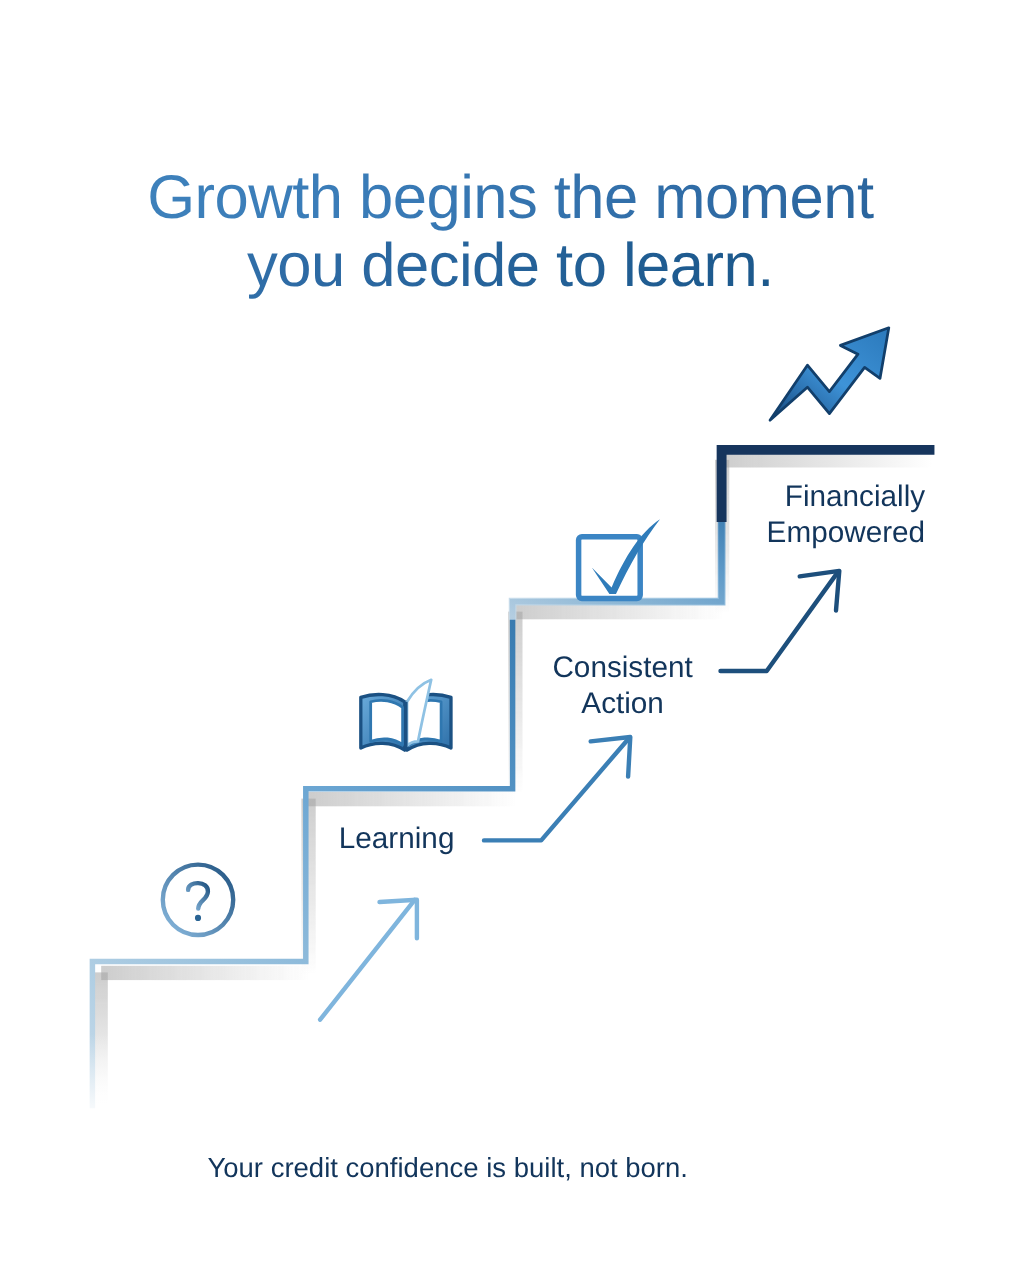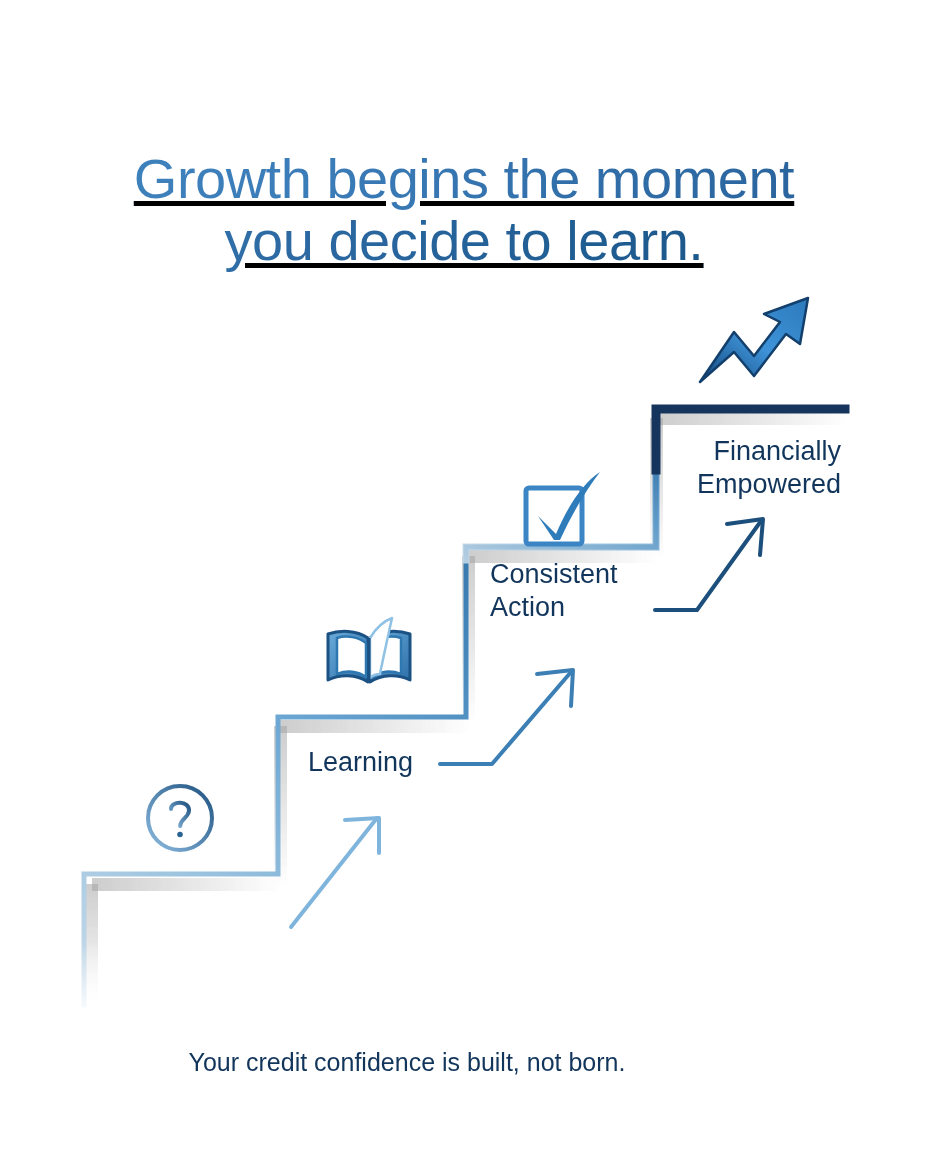--- a/index.html
+++ b/index.html
@@ -23,21 +23,20 @@
   .headline {
     position: absolute;
     left: 0;
     top: 148px;
     width: 928px;
     text-align: center;
     font-size: 56px;
     line-height: 62px;
     letter-spacing: -0.5px;
     font-weight: 400;
-    text-decoration: underline;
   }
   .headline-line {
     display: block;
     white-space: nowrap;
   }
   .headline-line.l1 {
     background: linear-gradient(100deg, #4084bd 0%, #3a7cb8 35%, #2f6ba5 70%, #255f97 100%);
     -webkit-background-clip: text;
     background-clip: text;
     color: transparent;
@@ -73,21 +72,22 @@
     left: 106px;
     top: 900px;
     font-size: 27px;
   }
   .step-label.lvl1 {
     left: 308px;
     top: 746px;
   }
   .step-label.lvl2 {
     left: 490px;
-    top: 558px;
+    top: 590px;
+    text-align: center;
     width: 152px;
   }
   .step-label.lvl3 {
     left: 678px;
     top: 435px;
     text-align: right;
     width: 163px;
   }
 
   

